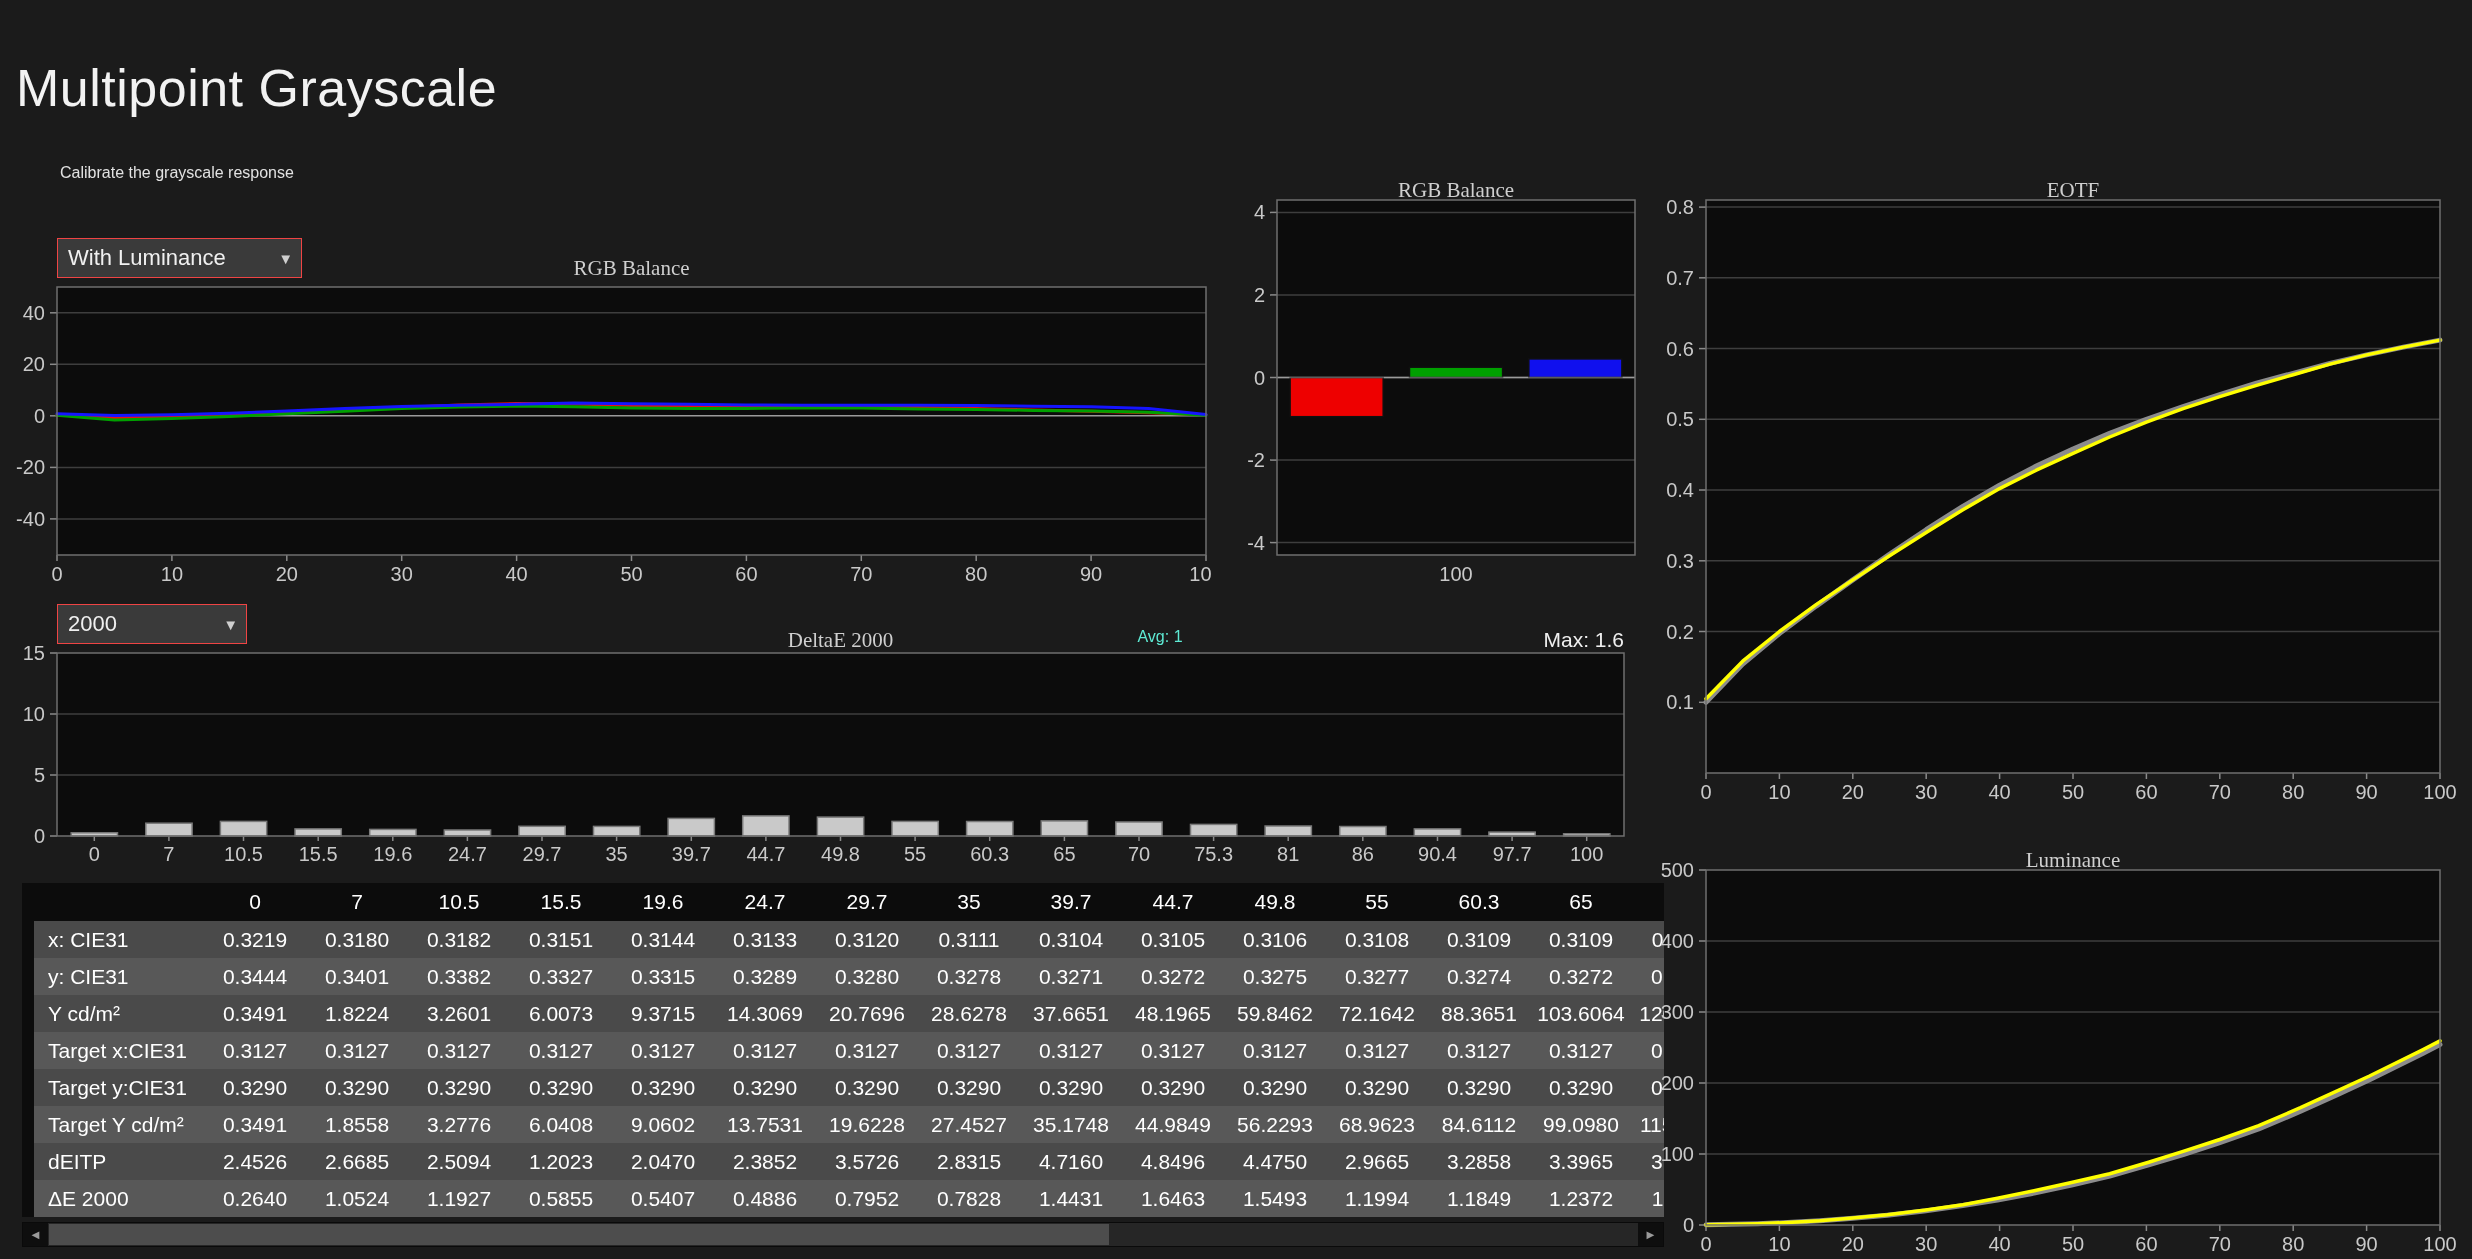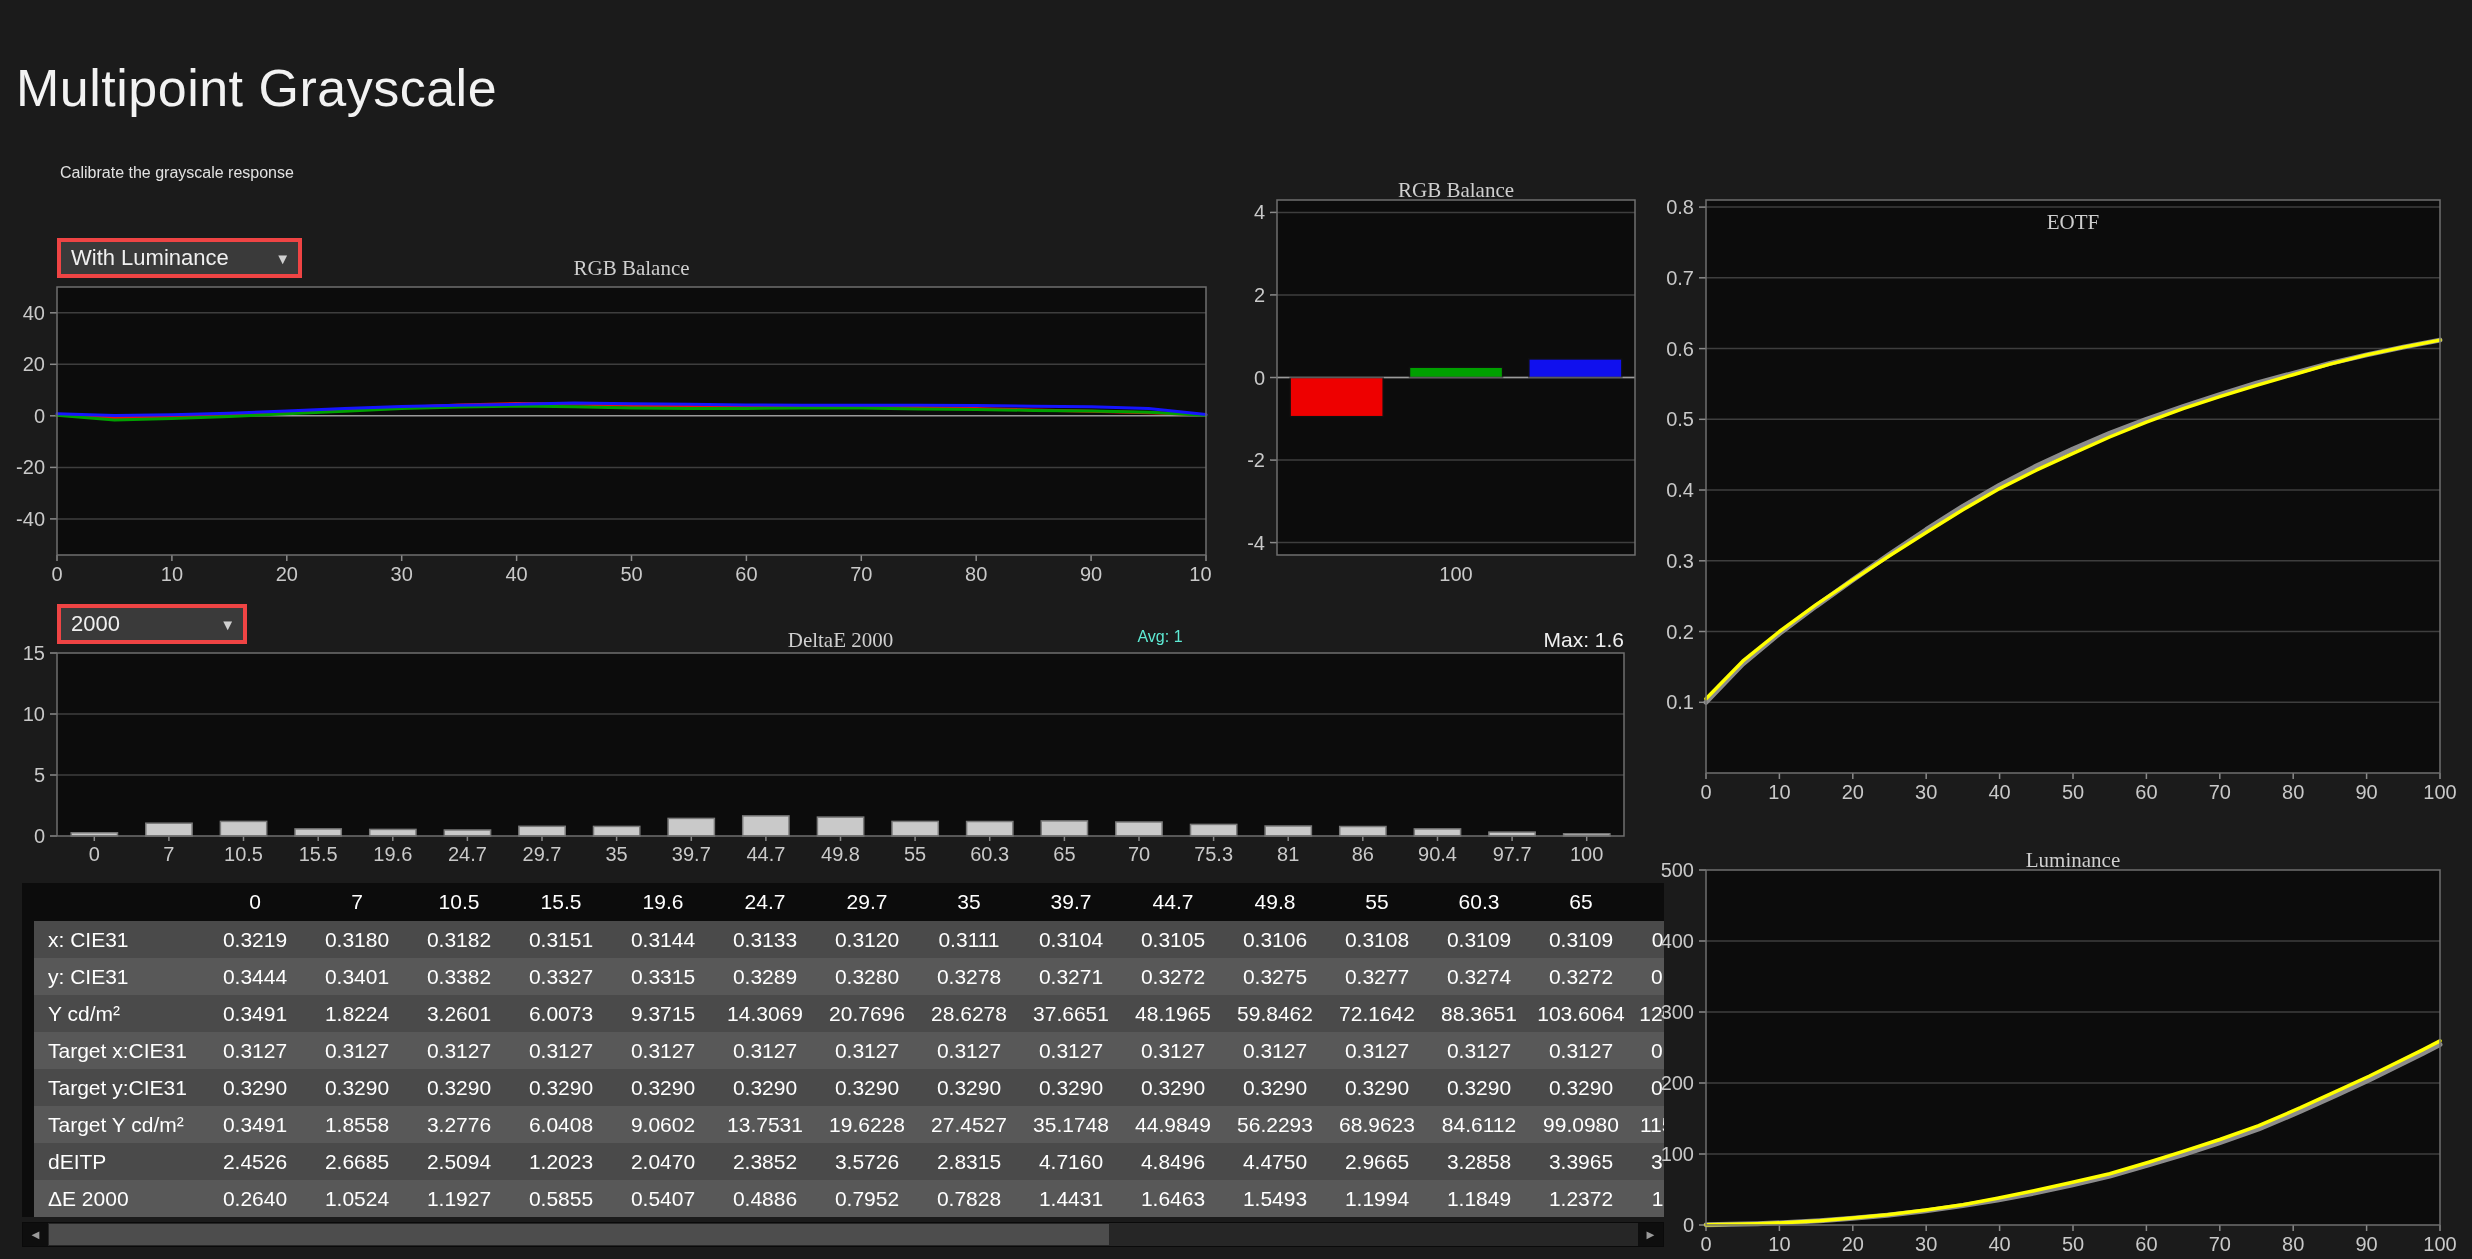--- a/index.html
+++ b/index.html
@@ -2,35 +2,35 @@
 <html><head>
 <meta charset="utf-8">
 <style>
   html,body{margin:0;padding:0;background:#1b1b1b;}
   #app{position:relative;width:2472px;height:1259px;background:#1b1b1b;overflow:hidden;
        font-family:"Liberation Sans",sans-serif;color:#e8e8e8;}
   .abs{position:absolute;}
   .title{left:16px;top:58px;font-size:52px;font-weight:300;color:#f2f2f2;letter-spacing:0.5px;}
   .subtitle{left:60px;top:164px;font-size:16px;color:#e2e2e2;}
   .dd{position:absolute;z-index:5;display:flex;align-items:center;justify-content:space-between;
-      background:#3a3a3a;border:4px solid #ef4444;color:#f0f0f0;font-size:22px;
+      background:#3a3a3a;border:1px solid #ef4444;color:#f0f0f0;font-size:22px;
       padding:0 8px 0 10px;box-sizing:border-box;cursor:default;}
   #dd1{left:57px;top:238px;width:245px;height:40px;}
   #dd2{left:57px;top:604px;width:190px;height:40px;}
   .dd .arr{font-size:15px;color:#cfcfcf;margin-left:10px;}
   svg.chart{position:absolute;z-index:1;display:block;}
   #c-rgb-lines{left:12px;top:250px;width:1200px;height:335px;}
   #c-rgb-bars{left:1240px;top:170px;width:410px;height:420px;}
   #c-eotf{left:1660px;top:170px;width:800px;height:633px;}
   #c-deltae{left:12px;top:625px;width:1620px;height:240px;}
   #c-luminance{left:1660px;top:840px;width:812px;height:419px;}
   .ctitle{position:absolute;z-index:2;font-size:21px;color:#cfcfcf;text-align:center;font-family:Liberation Serif, serif;}
   #t-rgb-lines{left:57px;top:256px;width:1149px;}
   #t-rgb-bars{left:1277px;top:178px;width:358px;}
-  #t-eotf{left:1706px;top:178px;width:734px;margin-top:32px;}
+  #t-eotf{left:1706px;top:178px;width:734px;}
   #t-deltae{left:57px;top:628px;width:1567px;}
   #t-luminance{left:1706px;top:848px;width:734px;}
   #avg-label{left:1090px;top:628px;width:140px;font-size:16px;color:#5eead4;text-align:center;z-index:2;position:absolute;}
   #max-label{left:1440px;top:628px;width:184px;font-size:21px;color:#efefef;text-align:right;z-index:2;position:absolute;}
   svg text{font-family:"Liberation Sans",sans-serif;}
   .tick{fill:#c9c9c9;font-size:20px;}
   
   .table-wrap{position:absolute;left:22px;top:883px;width:1642px;height:334px;overflow:hidden;
               border-left:12px solid #0c0c0c;box-sizing:border-box;background:#2a2a2a;}
   #mtable{border-collapse:collapse;table-layout:fixed;width:1700px;}

